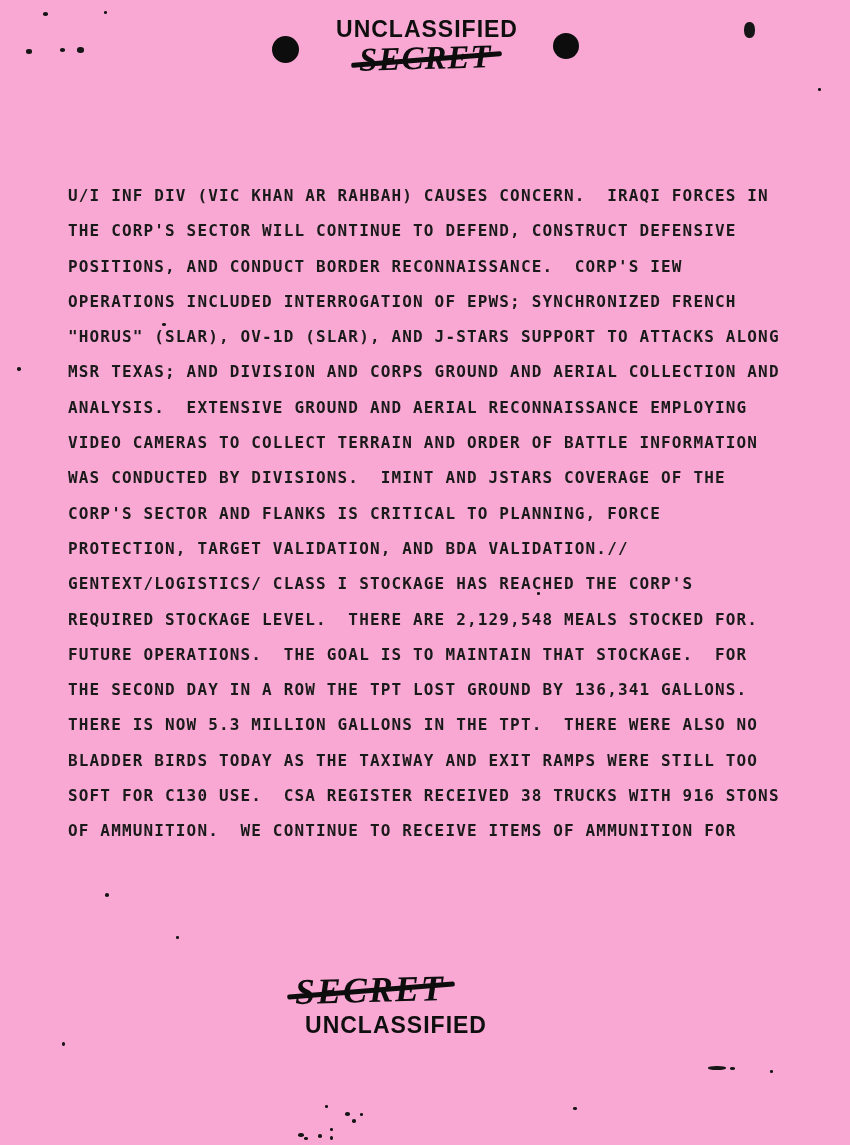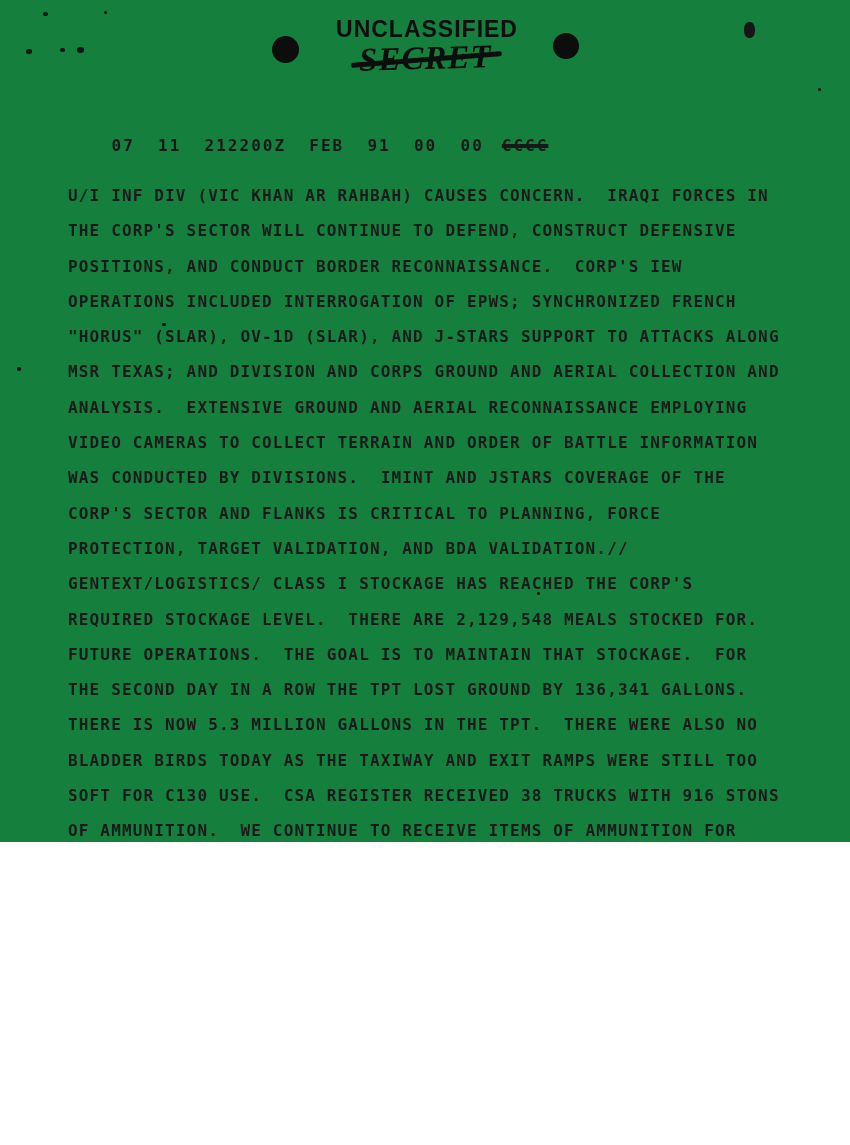--- a/index.html
+++ b/index.html
@@ -3,22 +3,22 @@
 <meta charset="utf-8">
 <style>
   html, body {
     margin: 0;
     padding: 0;
     background: #ffffff;
   }
   .page {
     position: relative;
     width: 850px;
-    height: 842px;
-    background: #15803d;
+    height: 1145px;
+    background: #f9a8d4;
     overflow: hidden;
     font-family: "DejaVu Sans Mono", monospace;
     color: #141414;
   }
   
   .punch {
     position: absolute;
     background: #0d0d0d;
     border-radius: 50%;
   }
@@ -114,23 +114,20 @@
 
   <div class="punch punch-left"></div>
   <div class="punch punch-right"></div>
 
   <div class="unclass top-unclass">UNCLASSIFIED</div>
 
   <div class="stamp top-stamp">
     <span class="stamp-text">SECRET</span>
   </div>
 
-  <div class="header-line">
-    <span>07  11  212200Z  FEB  91  00  00</span><span class="struck">CCCC</span>
-  </div>
 
   <div class="body-text" id="body-lines"><div class="body-line">U/I INF DIV (VIC KHAN AR RAHBAH) CAUSES CONCERN.  IRAQI FORCES IN</div><div class="body-line">THE CORP'S SECTOR WILL CONTINUE TO DEFEND, CONSTRUCT DEFENSIVE</div><div class="body-line">POSITIONS, AND CONDUCT BORDER RECONNAISSANCE.  CORP'S IEW</div><div class="body-line">OPERATIONS INCLUDED INTERROGATION OF EPWS; SYNCHRONIZED FRENCH</div><div class="body-line">"HORUS" (SLAR), OV-1D (SLAR), AND J-STARS SUPPORT TO ATTACKS ALONG</div><div class="body-line">MSR TEXAS; AND DIVISION AND CORPS GROUND AND AERIAL COLLECTION AND</div><div class="body-line">ANALYSIS.  EXTENSIVE GROUND AND AERIAL RECONNAISSANCE EMPLOYING</div><div class="body-line">VIDEO CAMERAS TO COLLECT TERRAIN AND ORDER OF BATTLE INFORMATION</div><div class="body-line">WAS CONDUCTED BY DIVISIONS.  IMINT AND JSTARS COVERAGE OF THE</div><div class="body-line">CORP'S SECTOR AND FLANKS IS CRITICAL TO PLANNING, FORCE</div><div class="body-line">PROTECTION, TARGET VALIDATION, AND BDA VALIDATION.//</div><div class="body-line">GENTEXT/LOGISTICS/ CLASS I STOCKAGE HAS REACHED THE CORP'S</div><div class="body-line">REQUIRED STOCKAGE LEVEL.  THERE ARE 2,129,548 MEALS STOCKED FOR.</div><div class="body-line">FUTURE OPERATIONS.  THE GOAL IS TO MAINTAIN THAT STOCKAGE.  FOR</div><div class="body-line">THE SECOND DAY IN A ROW THE TPT LOST GROUND BY 136,341 GALLONS.</div><div class="body-line">THERE IS NOW 5.3 MILLION GALLONS IN THE TPT.  THERE WERE ALSO NO</div><div class="body-line">BLADDER BIRDS TODAY AS THE TAXIWAY AND EXIT RAMPS WERE STILL TOO</div><div class="body-line">SOFT FOR C130 USE.  CSA REGISTER RECEIVED 38 TRUCKS WITH 916 STONS</div><div class="body-line">OF AMMUNITION.  WE CONTINUE TO RECEIVE ITEMS OF AMMUNITION FOR</div></div>
 
   <div class="stamp bottom-stamp">
     <span class="stamp-text">SECRET</span>
   </div>
 
   <div class="unclass bottom-unclass">UNCLASSIFIED</div>
 
   <div id="specks">

